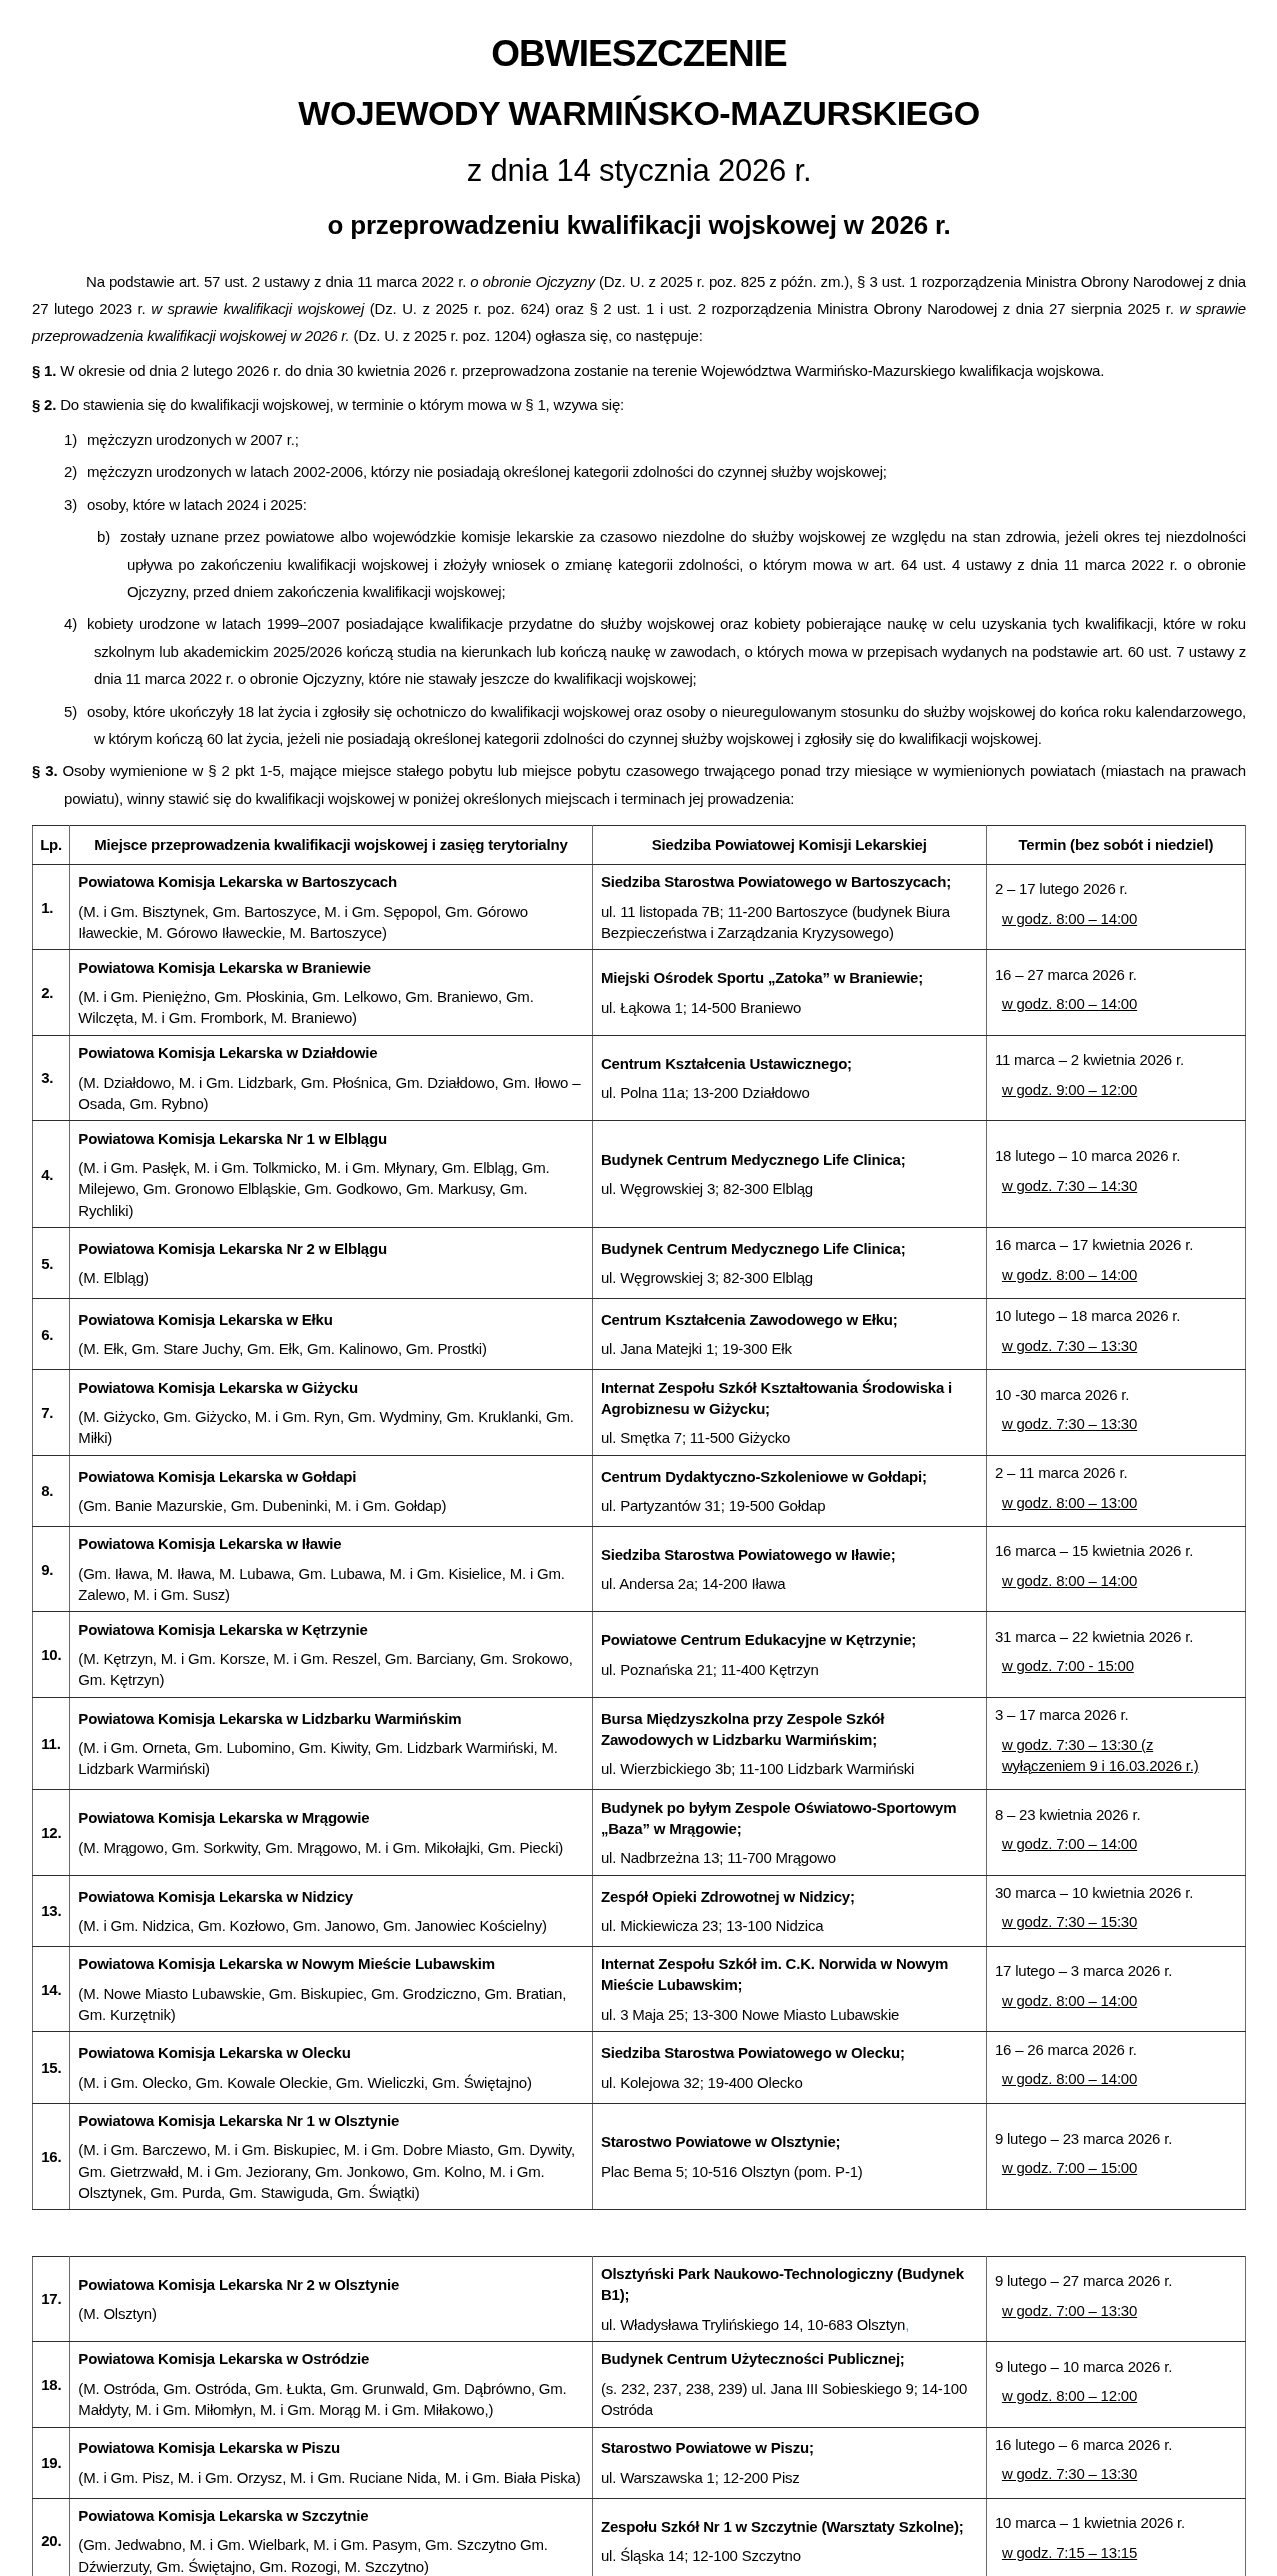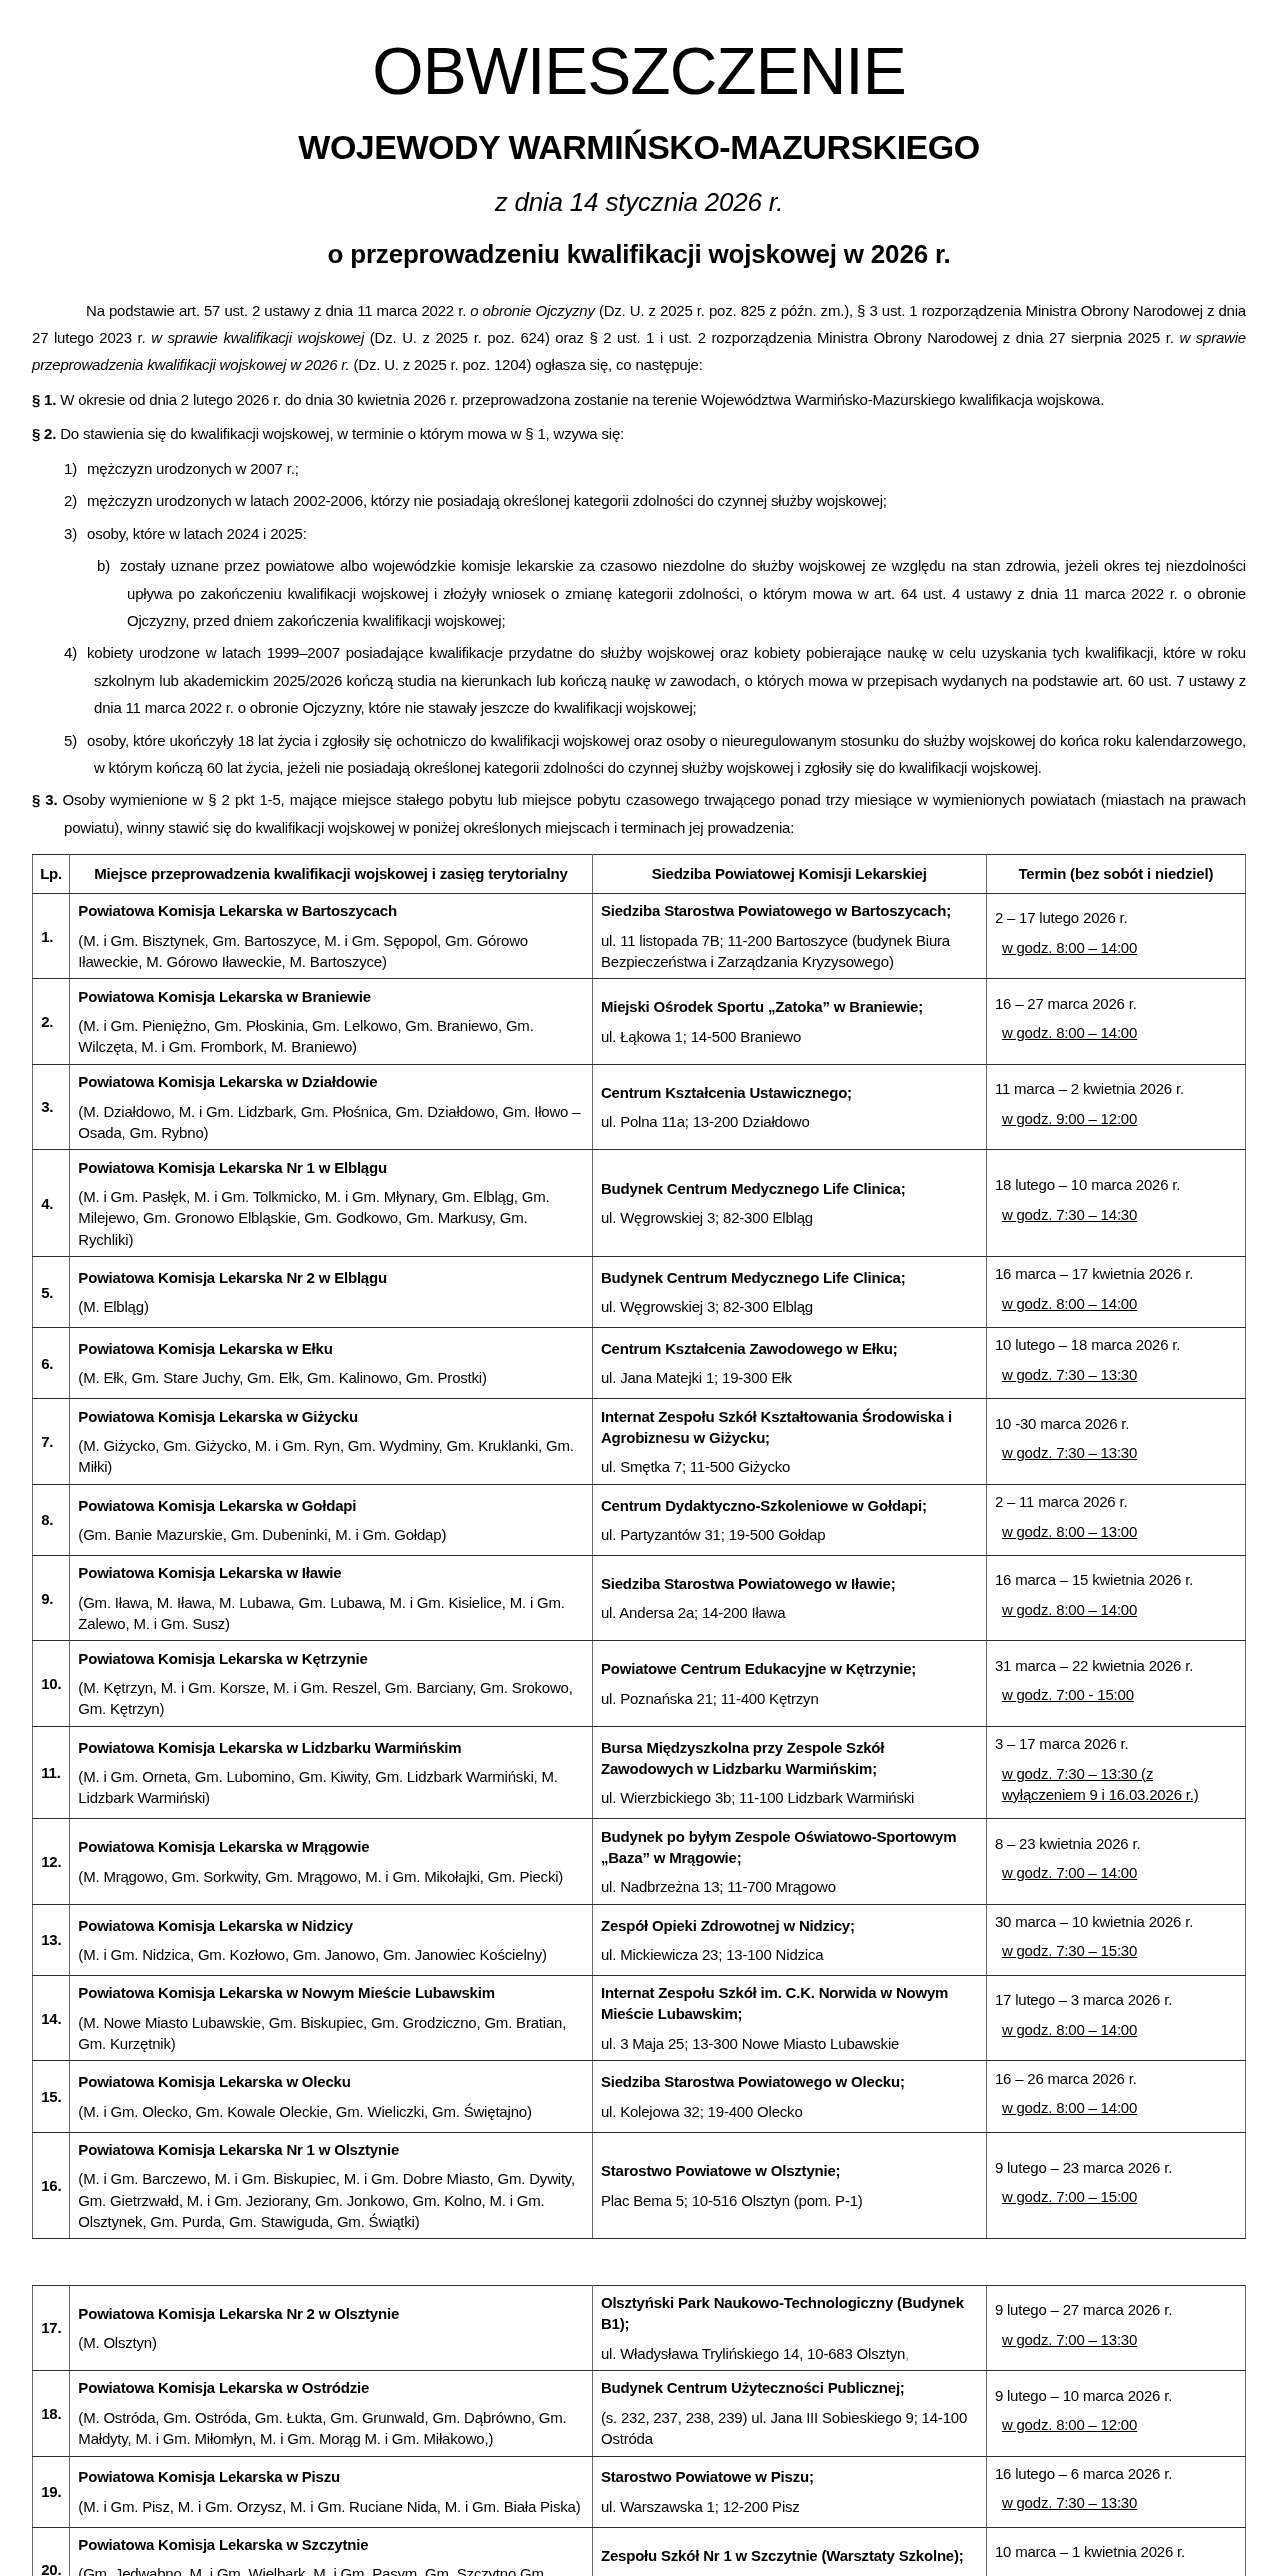--- a/index.html
+++ b/index.html
@@ -1,22 +1,22 @@
 <!DOCTYPE html>
 <html lang="pl" style="font-size:8.2px"><head>
 <meta charset="utf-8">
 <style>
   html,body{margin:0;padding:0;background:#fff;color:#000;}
   body{width:1278px;font-family:"Liberation Sans",sans-serif;font-size:15px;letter-spacing:-0.2px;}
   .page{padding:28px 32px 62px 32px;}
   
   .doc-header{text-align:center;}
-  .doc-title{font-size:66px;font-weight:normal;letter-spacing:-1px;margin:5.2px 0 18.5px 0;}
+  .doc-title{font-size:37px;font-weight:bold;letter-spacing:-1px;margin:5.2px 0 18.5px 0;}
   .doc-subtitle{font-size:34px;font-weight:bold;letter-spacing:-0.5px;margin:0 0 20.6px 0;}
-  .doc-date{font-size:26px;margin:0 0 20.6px 0;font-style:italic;}
+  .doc-date{font-size:31px;margin:0 0 20.6px 0;}
   .doc-subject{font-size:26px;font-weight:bold;margin:0 0 27px 0;}
   
   p.tx{margin:0 0 7.2px 0;line-height:1.82;text-align:justify;}
   .indent-first{text-indent:54px;}
   .hang{padding-left:32px;text-indent:-32px;}
   .sec-label{font-weight:bold;}
   .item{padding-left:62px;text-indent:-30px;margin:0 0 5.2px 0;line-height:1.82;text-align:justify;}
   .subitem{padding-left:95px;text-indent:-30px;margin:0 0 5.2px 0;line-height:1.82;text-align:justify;}
   .marker{display:inline-block;width:23px;text-indent:0;}
   .blue{color:#5b9bd5;}

